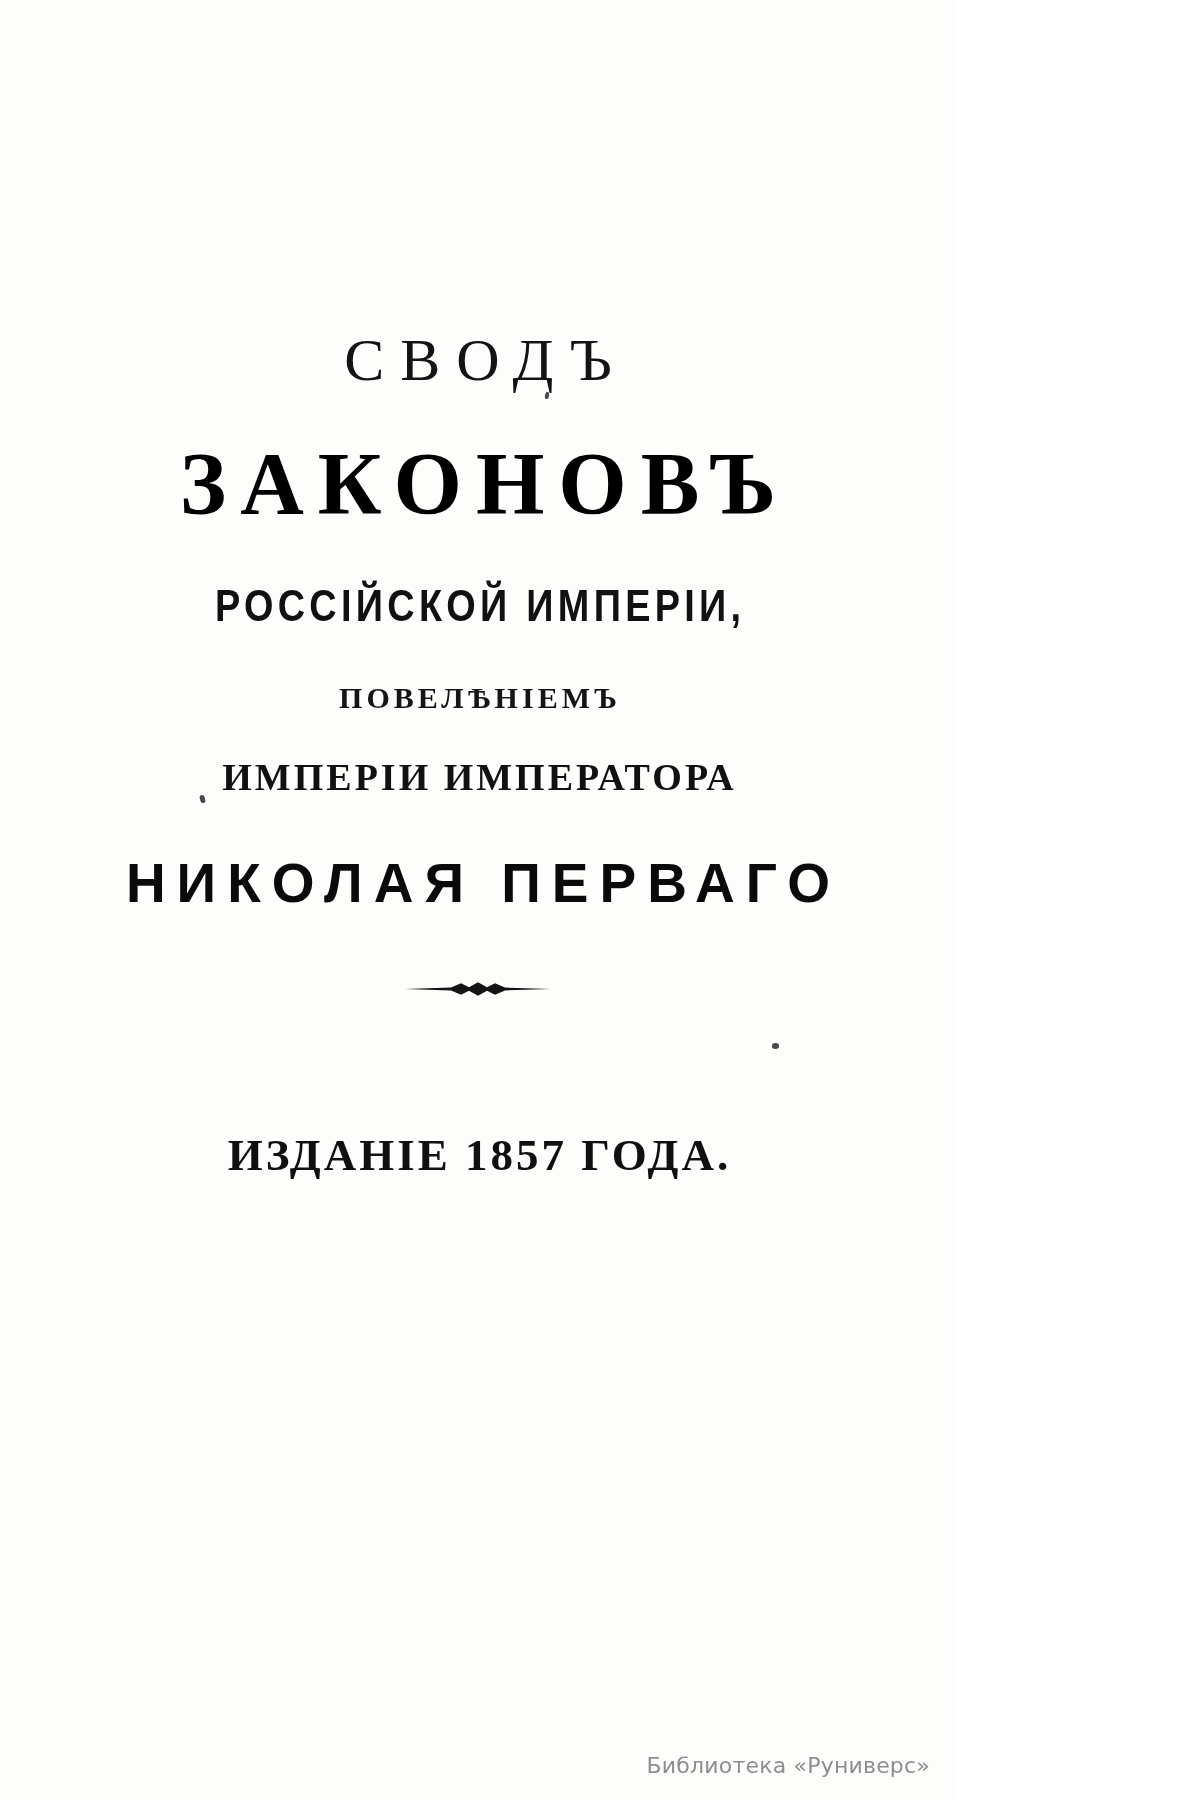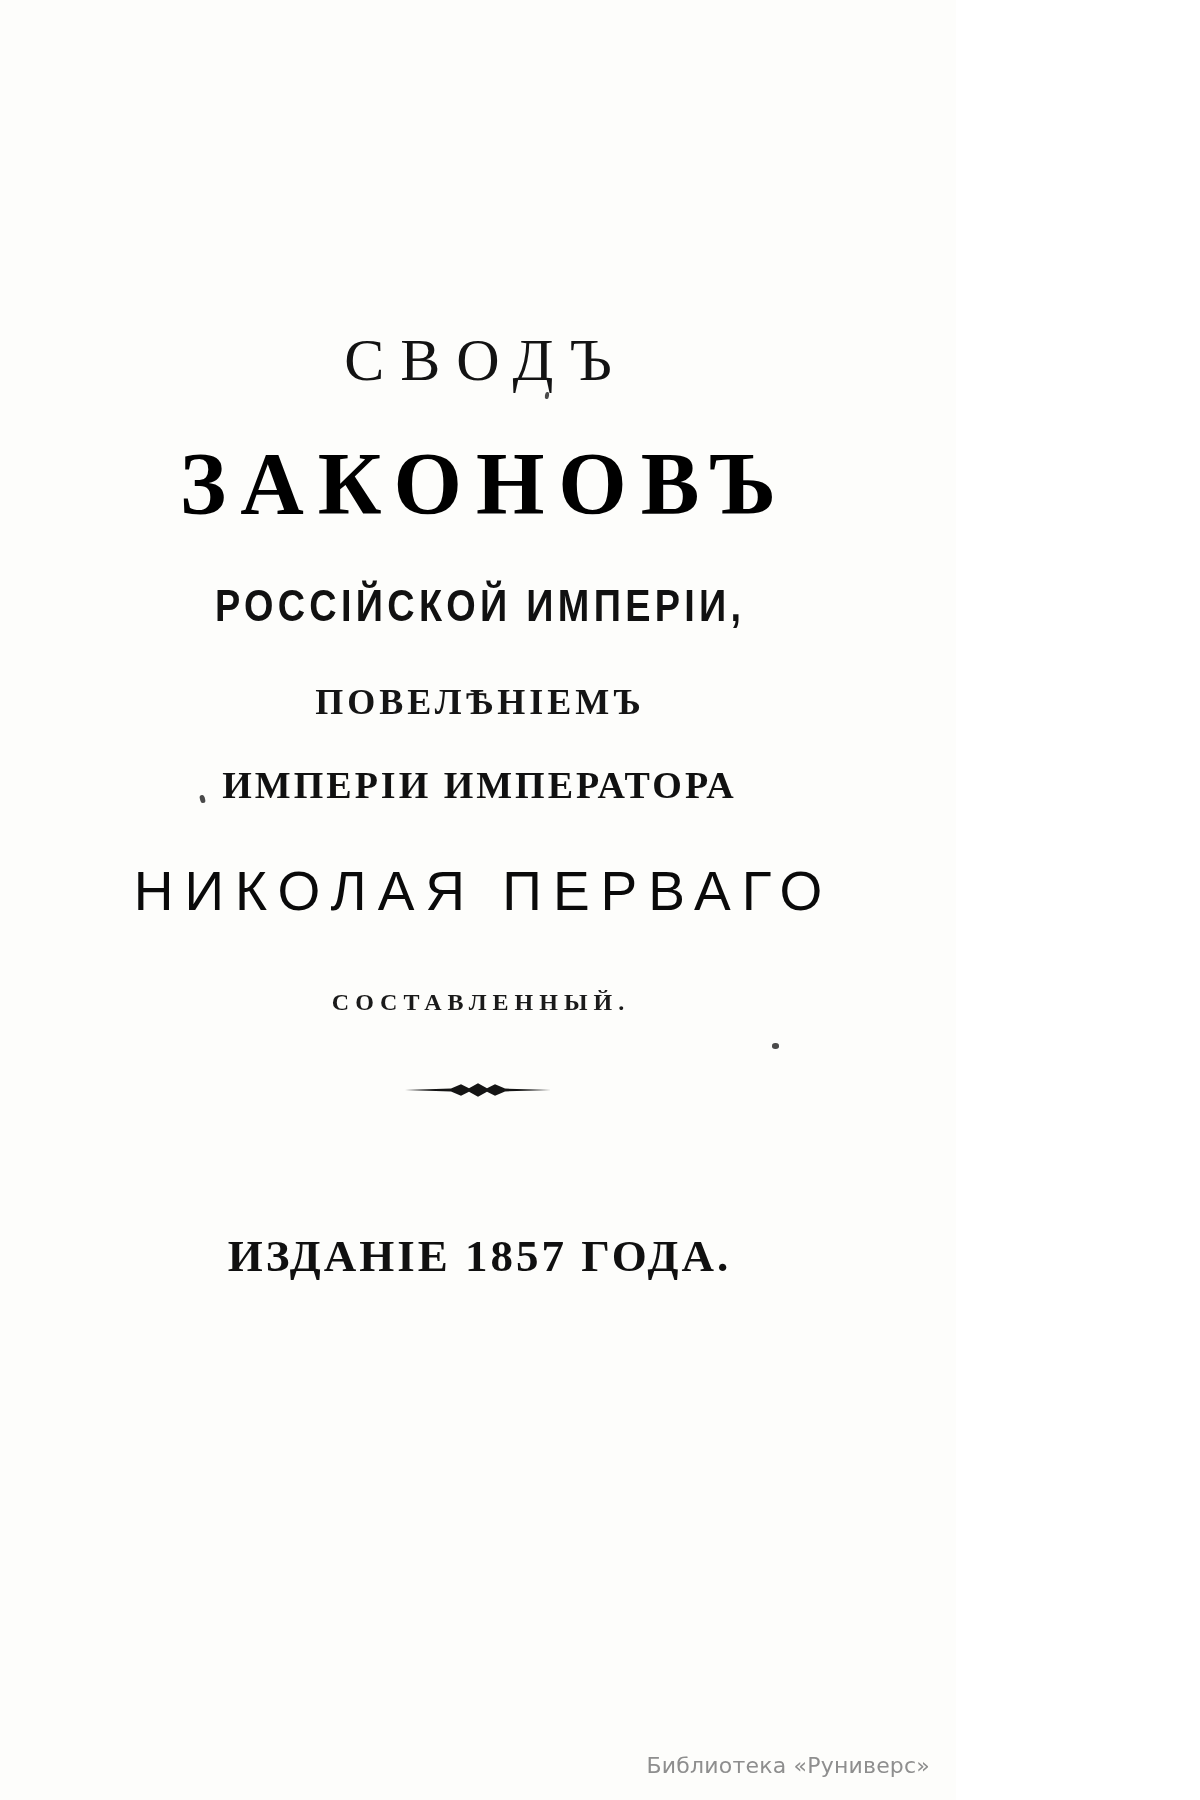--- a/index.html
+++ b/index.html
@@ -74,21 +74,21 @@
     transform: scaleX(0.86);
     color: #111111;
     line-height: 1.1;
     margin-top: 52px;
     text-indent: 5px;
   }
 
   
   .line-povel {
     font-family: "Liberation Serif", serif;
-    font-size: 36px;
+    font-size: 30px;
     font-weight: bold;
     letter-spacing: 4px;
     color: #151515;
     margin-top: 50px;
     text-indent: 4px;
   }
 
   
   .line-gosudarya {
     font-family: "Liberation Serif", serif;
@@ -97,21 +97,21 @@
     letter-spacing: 3px;
     color: #111111;
     margin-top: 40px;
     text-indent: 3px;
   }
 
   
   .line-nikolaya {
     font-family: "Liberation Sans", sans-serif;
     font-size: 55px;
-    font-weight: normal;
+    font-weight: bold;
     letter-spacing: 11px;
     color: #0a0a0a;
     margin-top: 52px;
     text-indent: 11px;
   }
 
   
   .line-sostav {
     font-family: "Liberation Serif", serif;
     font-size: 24px;
@@ -178,21 +178,20 @@
       <div class="line-zakonov">ЗАКОНОВЪ</div>
 
       <div class="line-empire">РОССIЙСКОЙ ИМПЕРIИ,</div>
 
       <div class="line-povel">ПОВЕЛѢНIЕМЪ</div>
 
       <div class="line-gosudarya">ИМПЕРIИ ИМПЕРАТОРА</div>
 
       <div class="line-nikolaya">НИКОЛАЯ ПЕРВАГО</div>
 
-      <div class="line-sostav">СОСТАВЛЕННЫЙ.</div>
 
       <div class="ornament">
         <svg width="150" height="16" viewBox="0 0 150 16" aria-hidden="true">
           <path d="M2 8 L48 6.6 L58 2.2 L66 6.3 L75 1.2 L84 6.3 L92 2.2 L102 6.6 L148 8 L102 9.4 L92 13.8 L84 9.7 L75 14.8 L66 9.7 L58 13.8 L48 9.4 Z" fill="#141414"></path>
         </svg>
       </div>
 
       <div class="line-edition">ИЗДАНIЕ 1857 ГОДА.</div>
 
     </div>

